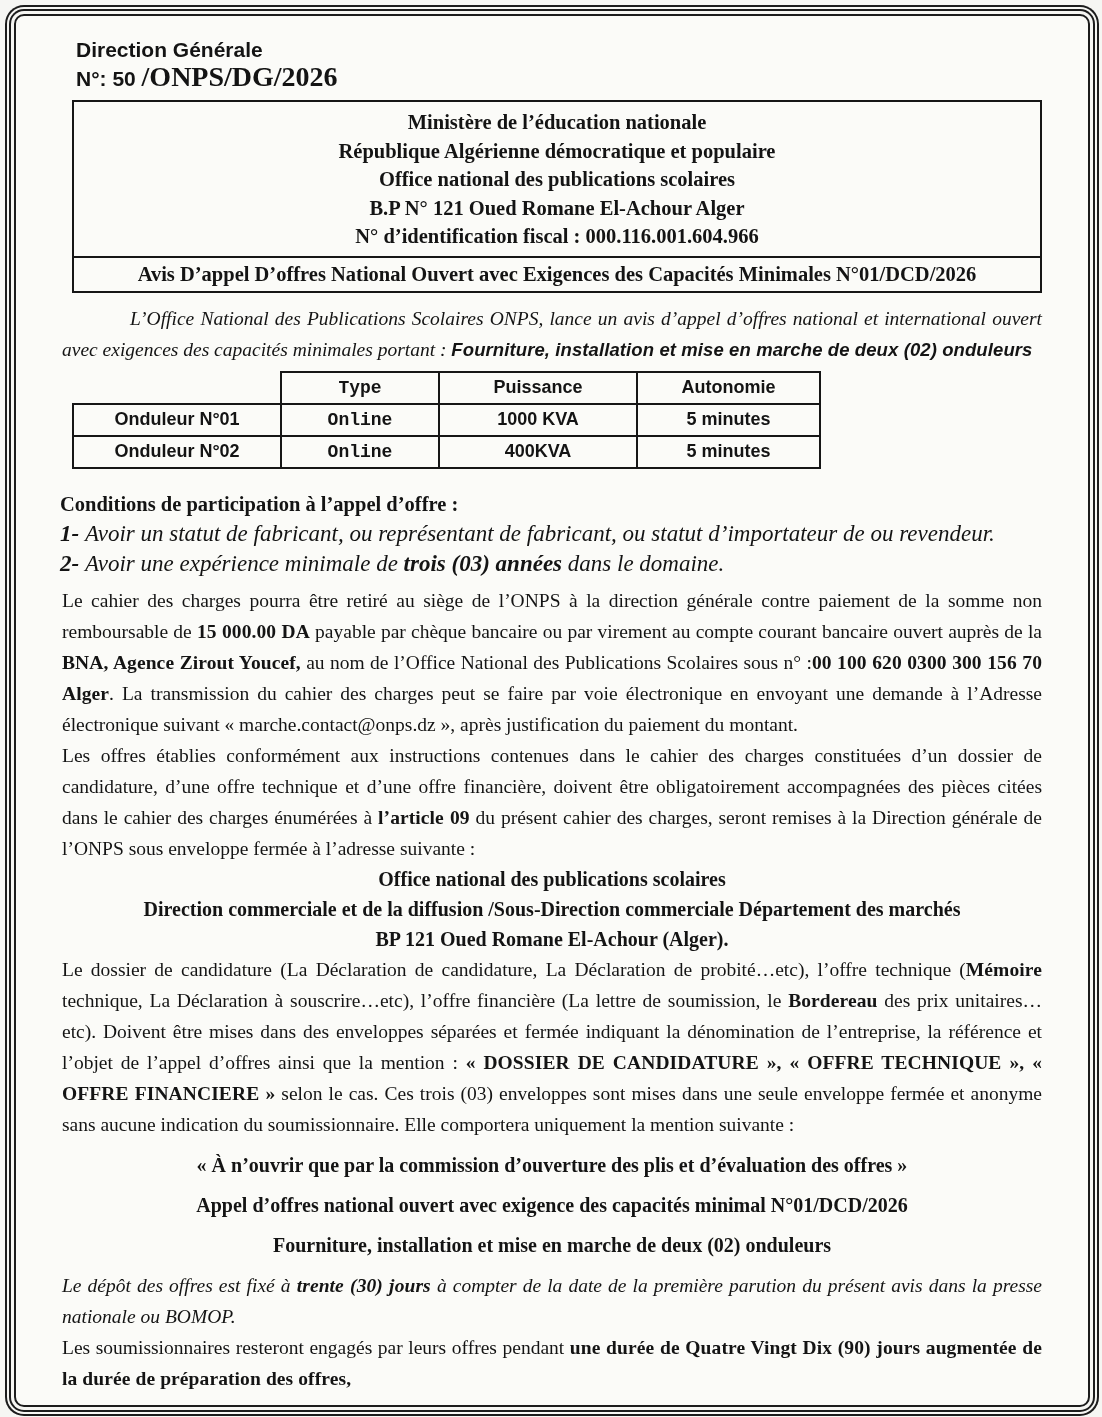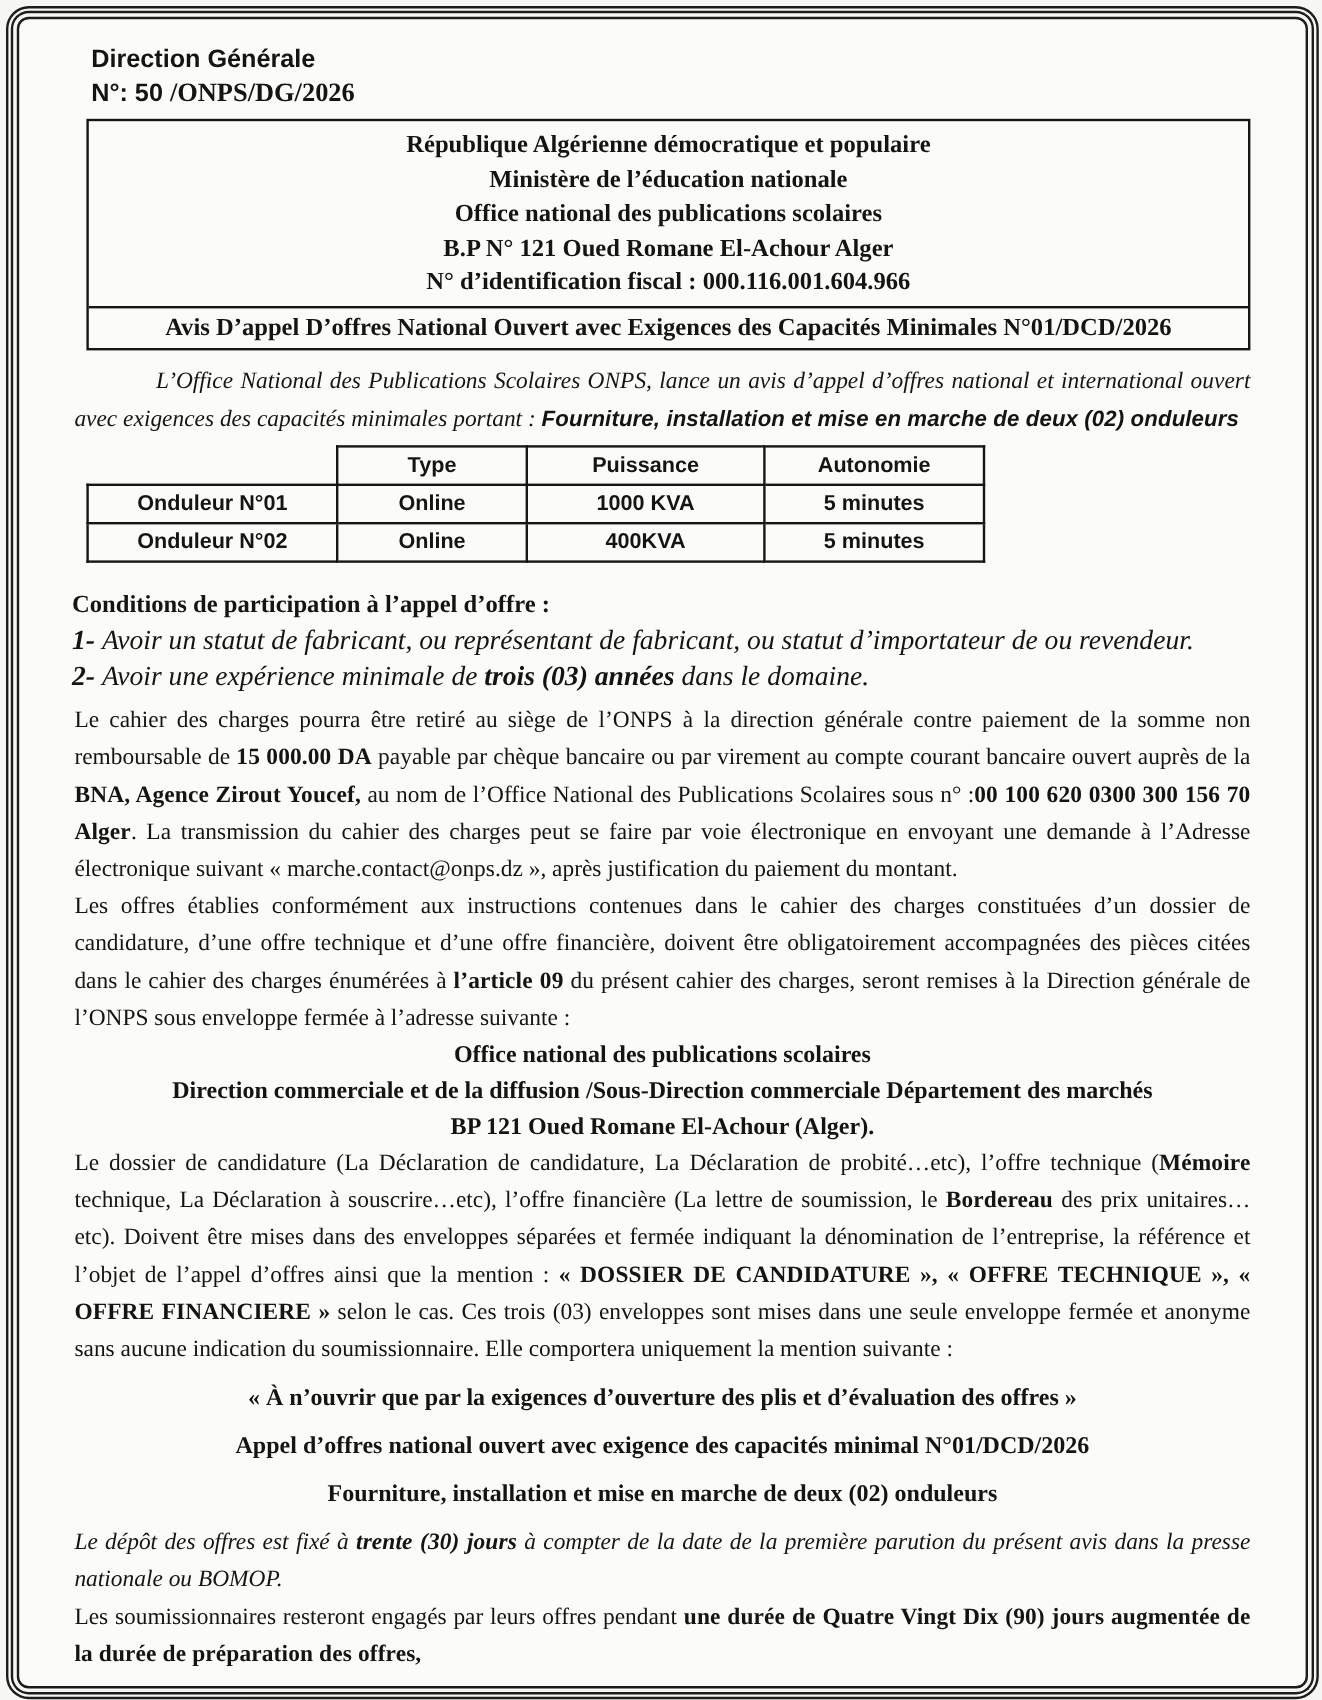--- a/index.html
+++ b/index.html
@@ -11,59 +11,59 @@
   }
   .frame{
     position:absolute;inset:14px 12px 10px 14px;
     border:2px solid #1c1c1c;border-radius:10px;
     box-shadow:0 0 0 3px #f6f6f3, 0 0 0 5px #1c1c1c, 0 0 0 7px #f6f6f3, 0 0 0 9px #1c1c1c;
     background:#fbfbf8;
   }
   .content{position:absolute;inset:0;padding:20px 44px 0 44px;box-sizing:border-box;}
   
   .letterhead{font-family:"Liberation Sans", sans-serif;font-size:21px;font-weight:600;line-height:27px;margin-left:16px;}
-  .letterhead .ref b{font-family:"Liberation Serif", serif;font-size:22px;}
+  .letterhead .ref b{font-family:"Liberation Serif", serif;font-size:28px;}
   
   .header-box{border:2px solid #161616;margin:8px 2px 0 12px;text-align:center;}
   .header-box .hline{font-weight:bold;font-size:20.5px;line-height:28.5px;}
   .header-box .hlines{padding:6px 0 5px 0;}
   .header-box .notice{border-top:2px solid #161616;font-weight:bold;font-size:20.5px;padding:5px 19px;}
   
   .para{font-size:19.5px;line-height:31px;text-align:justify;margin:0 2px 0 2px;}
   .para b{letter-spacing:.1px;}
   .seg-sans{font-family:"Liberation Sans", sans-serif;font-size:18.5px;}
   .indent{text-indent:68px;}
   .mt6{margin-top:6px;} .mt10{margin-top:10px;font-style:italic;}
   
   table.specs{border-collapse:collapse;margin:6px 0 0 12px;font-family:"Liberation Sans", sans-serif;font-weight:bold;font-size:18px;}
   table.specs td{border:2px solid #161616;text-align:center;padding:2px 8px;height:26px;}
   table.specs td.noborder{border:none;}
-  td.w1{width:190px;} td.w2{width:140px;} td.w3{width:180px;} td.w4{width:165px;}
+  td.w1{width:190px;} td.w2{width:140px;font-family:Liberation Mono, monospace;} td.w3{width:180px;} td.w4{width:165px;}
   
   .cond-heading{font-weight:bold;font-size:20.5px;margin-top:20px;line-height:30px;}
   .cond-item{font-size:23px;line-height:30px;text-align:justify;font-style:italic;}
   
   .cline{font-weight:bold;text-align:center;font-size:20px;line-height:30px;}
   .cline.sp{margin-top:10px;}
 </style>
 </head>
 <body>
 
 <div class="frame">
   <div class="content">
 
     <div class="letterhead">
       <div>Direction Générale</div>
       <div class="ref"><span>N°: 50  </span><b>/ONPS/DG/2026</b></div>
     </div>
 
     <div class="header-box">
       <div class="hlines">
+        <div class="hline">Ministère de l’éducation nationale</div>
         <div class="hline">République Algérienne démocratique et populaire</div>
-        <div class="hline">Ministère de l’éducation nationale</div>
         <div class="hline">Office national des publications scolaires</div>
         <div class="hline">B.P N° 121 Oued Romane El-Achour Alger</div>
         <div class="hline">N° d’identification fiscal : 000.116.001.604.966</div>
       </div>
       <div class="notice">Avis D’appel D’offres National Ouvert avec Exigences des Capacités Minimales N°01/DCD/2026</div>
     </div>
 
     <p class="para indent mt10"><span>L’Office National des Publications Scolaires ONPS, lance un avis d’appel d’offres national et international ouvert avec exigences des capacités minimales portant : </span><b class="seg-sans">Fourniture, installation et mise en marche de deux (02) onduleurs</b></p>
 
     <table class="specs">
@@ -96,21 +96,21 @@
     <p class="para mt6"><span>Le cahier des charges pourra être retiré au siège de l’ONPS à la direction générale contre paiement de la somme non remboursable de </span><b>15 000.00 DA</b><span> payable par chèque bancaire ou par virement au compte courant bancaire ouvert auprès de la </span><b>BNA, Agence Zirout Youcef,</b><span> au nom de l’Office National des Publications Scolaires sous n° :</span><b>00 100 620 0300 300 156 70 Alger</b><span>. La transmission du cahier des charges peut se faire par voie électronique en envoyant une demande à l’Adresse électronique suivant « marche.contact@onps.dz », après justification du paiement du montant.</span></p>
 
     <p class="para"><span>Les offres établies conformément aux instructions contenues dans le cahier des charges constituées d’un dossier de candidature, d’une offre technique et d’une offre financière, doivent être obligatoirement accompagnées des pièces citées dans le cahier des charges énumérées à </span><b>l’article 09</b><span> du présent cahier des charges, seront remises à la Direction générale de l’ONPS sous enveloppe fermée à l’adresse suivante :</span></p>
 
     <div class="cline">Office national des publications scolaires</div>
     <div class="cline">Direction commerciale et de la diffusion /Sous-Direction commerciale Département des marchés</div>
     <div class="cline">BP 121 Oued Romane El-Achour (Alger).</div>
 
     <p class="para"><span>Le dossier de candidature (La Déclaration de candidature, La Déclaration de probité…etc), l’offre technique (</span><b>Mémoire</b><span> technique, La Déclaration à souscrire…etc), l’offre financière (La lettre de soumission, le </span><b>Bordereau</b><span> des prix unitaires…etc). Doivent être mises dans des enveloppes séparées et fermée indiquant la dénomination de l’entreprise, la référence et l’objet de l’appel d’offres ainsi que la mention : </span><b>« DOSSIER DE CANDIDATURE », « OFFRE TECHNIQUE », « OFFRE FINANCIERE »</b><span> selon le cas. Ces trois (03) enveloppes sont mises dans une seule enveloppe fermée et anonyme sans aucune indication du soumissionnaire. Elle comportera uniquement la mention suivante :</span></p>
 
-    <div class="cline sp">« À n’ouvrir que par la exigences d’ouverture des plis et d’évaluation des offres »</div>
+    <div class="cline sp">« À n’ouvrir que par la commission d’ouverture des plis et d’évaluation des offres »</div>
     <div class="cline sp">Appel d’offres national ouvert avec exigence des capacités minimal N°01/DCD/2026</div>
     <div class="cline sp">Fourniture, installation et mise en marche de deux (02) onduleurs</div>
 
     <p class="para mt10"><span>Le dépôt des offres est fixé à </span><b>trente (30) jours</b><span> à compter de la date de la première parution du présent avis dans la presse nationale ou BOMOP.</span></p>
     <p class="para"><span>Les soumissionnaires resteront engagés par leurs offres pendant </span><b>une durée de Quatre Vingt Dix (90) jours augmentée de la durée de préparation des offres,</b></p>
 
   </div>
 </div>
 
 </body></html>

